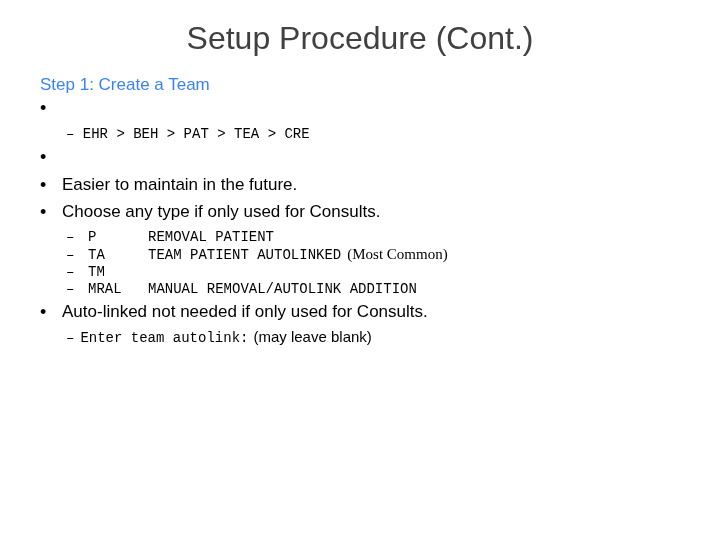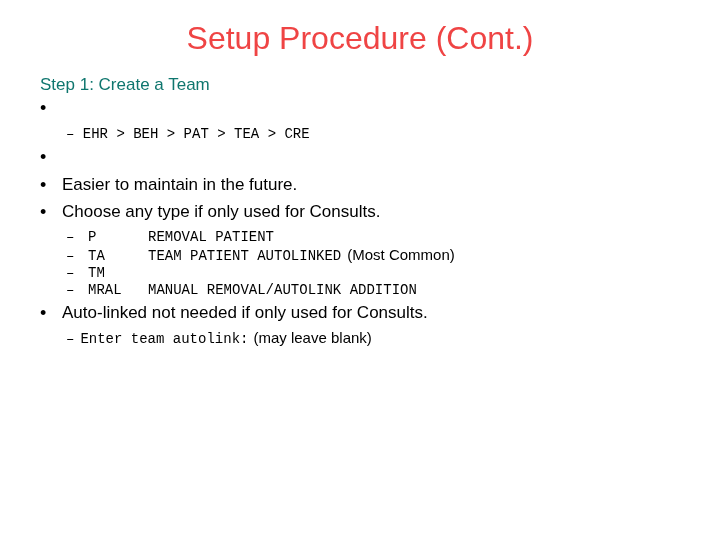--- a/index.html
+++ b/index.html
@@ -13,25 +13,25 @@
       background: #ffffff;
       font-family: Arial, Helvetica, sans-serif;
       padding: 20px 40px;
       overflow: hidden;
     }
     .title {
       font-size: 32px;
       font-weight: normal;
       text-align: center;
       margin-bottom: 18px;
-      color: #ef4444;
+      color: #404040;
     }
     .step-label {
       font-size: 17px;
-      color: #0f766e;
+      color: #3b82f6;
       margin-bottom: 2px;
     }
     .bullet-item {
       display: flex;
       align-items: flex-start;
       font-size: 17px;
       color: #000;
       margin-bottom: 4px;
     }
     .bullet-item .bullet {
@@ -84,21 +84,21 @@
 
 <div style="display: flex; align-items: baseline; margin-bottom: 1px;">
       <span style="font-family: &quot;Courier New&quot;, Courier, monospace; font-size: 14px; min-width: 16px;">–</span>
       <span style="font-family: &quot;Courier New&quot;, Courier, monospace; font-size: 14px; min-width: 60px; margin-left: 6px;">P</span>
       <span style="font-family: &quot;Courier New&quot;, Courier, monospace; font-size: 14px;">REMOVAL PATIENT</span>
     </div>
     <div style="display: flex; align-items: baseline; margin-bottom: 1px;">
       <span style="font-family: &quot;Courier New&quot;, Courier, monospace; font-size: 14px; min-width: 16px;">–</span>
       <span style="font-family: &quot;Courier New&quot;, Courier, monospace; font-size: 14px; min-width: 60px; margin-left: 6px;">TA</span>
       <span style="font-family: &quot;Courier New&quot;, Courier, monospace; font-size: 14px;">TEAM PATIENT AUTOLINKED</span>
-      <span style="font-family: Liberation Sans, sans-serif; font-size: 15px; margin-left: 6px;">(Most Common)</span>
+      <span style="font-family: Liberation Serif, serif; font-size: 15px; margin-left: 6px;">(Most Common)</span>
     </div>
     <div style="display: flex; align-items: baseline; margin-bottom: 1px;">
       <span style="font-family: &quot;Courier New&quot;, Courier, monospace; font-size: 14px; min-width: 16px;">–</span>
       <span style="font-family: &quot;Courier New&quot;, Courier, monospace; font-size: 14px; min-width: 60px; margin-left: 6px;">TM</span>
     </div>
     <div style="display: flex; align-items: baseline; margin-bottom: 1px;">
       <span style="font-family: &quot;Courier New&quot;, Courier, monospace; font-size: 14px; min-width: 16px;">–</span>
       <span style="font-family: &quot;Courier New&quot;, Courier, monospace; font-size: 14px; min-width: 60px; margin-left: 6px;">MRAL</span>
       <span style="font-family: &quot;Courier New&quot;, Courier, monospace; font-size: 14px;">MANUAL REMOVAL/AUTOLINK ADDITION</span>
     </div>

